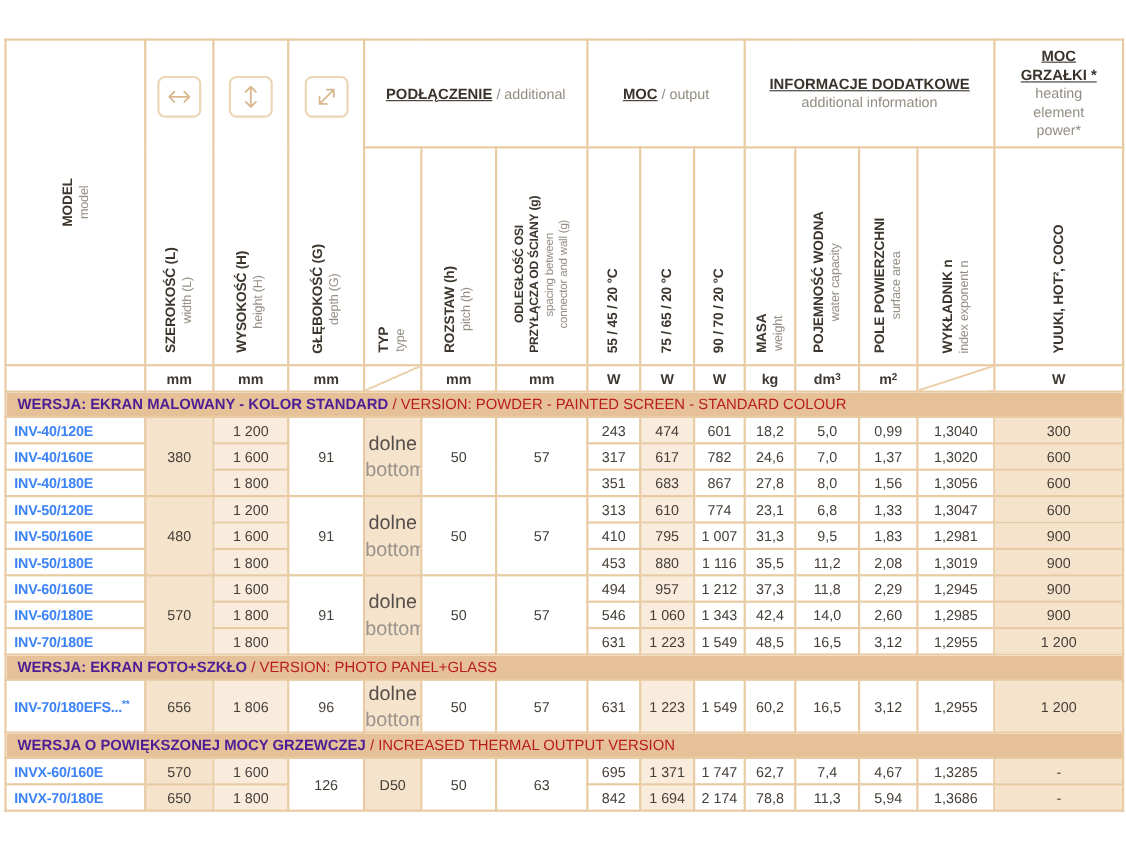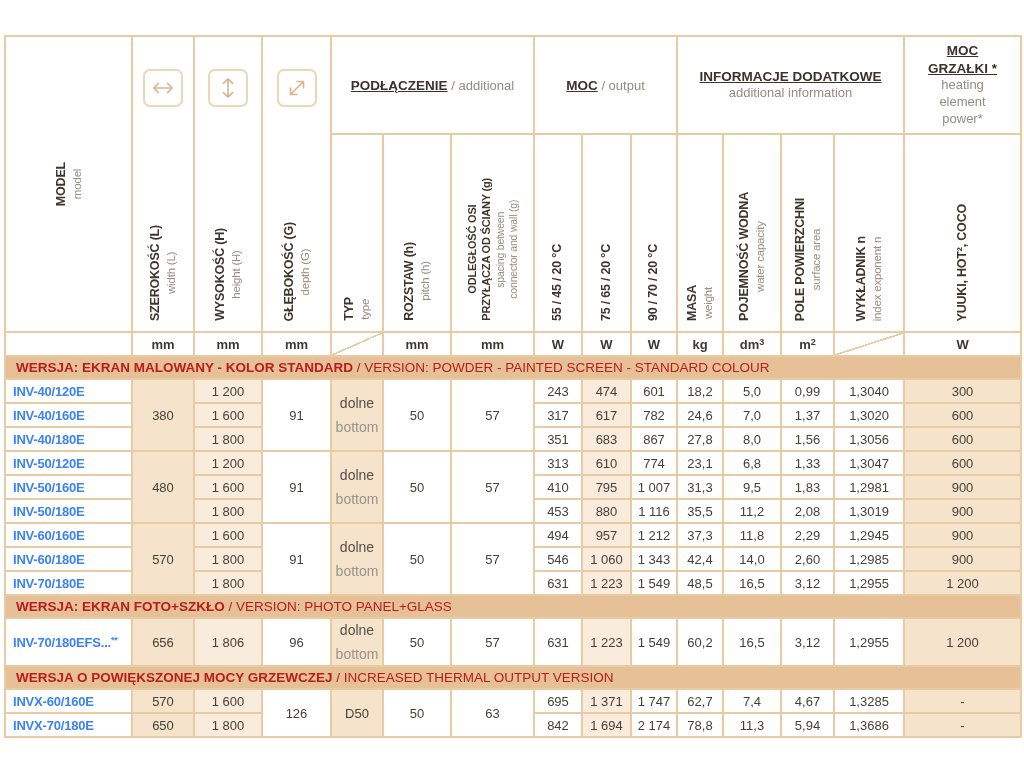--- a/index.html
+++ b/index.html
@@ -26,29 +26,29 @@
   .icon-box { width:36px; height:34px; border:2px solid #ecd6b6; border-radius:7px;
               display:flex; align-items:center; justify-content:center; margin-top:20px; }
   .icon-box svg { display:block; }
   td.model-hdr { vertical-align:middle; }
   
   tr.units td { height:22px; font-weight:bold; color:#3e3832; font-size:13px;margin-top:47px; }
   .sup { font-size:9px; vertical-align:4px; font-weight:bold; }
   .diag { background:linear-gradient(to bottom right, #ffffff 48%, #e8cba3 48%, #e8cba3 52%, #ffffff 52%); }
   
   tr.band td { height:21px; background:#e6c197; text-align:left; padding-left:10px; font-size:13.5px; }
-  .band-pl { font-weight:bold; color:#b91c1c; }
+  .band-pl { font-weight:bold; color:#4c1d95; }
   .band-en { font-weight:normal; color:#b91c1c;margin-top:35px; }
   
   tr.d td { height:22px; }
   tr.defs td { height:46px; }
   td.model { text-align:left; padding-left:7px; font-weight:bold; color:#3b82f6; font-size:13px; letter-spacing:-0.2px; }
   .tint  { background:#f5e3cc; }
   .tint2 { background:#f9ecdd; }
-  .typ2 span { display:block; line-height:14px; font-size:14px; }
+  .typ2 span { display:block; line-height:14px; font-size:18px; }
   .typ2 .t-pl { color:#55504a; }
   .typ2 .t-en { color:#9a948c;margin-top:10px; }
   .star-sup { font-size:9px; vertical-align:4px; font-weight:bold; }
 </style>
 </head>
 <body>
 
 <table>
   <colgroup>
     <col style="width:127px">

